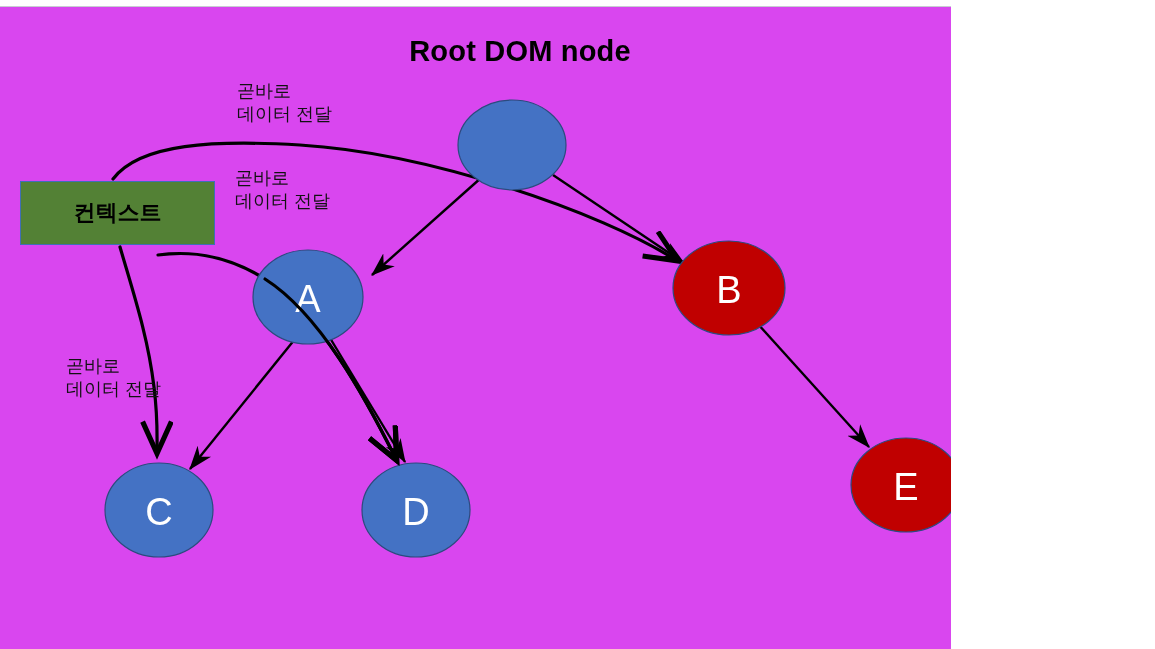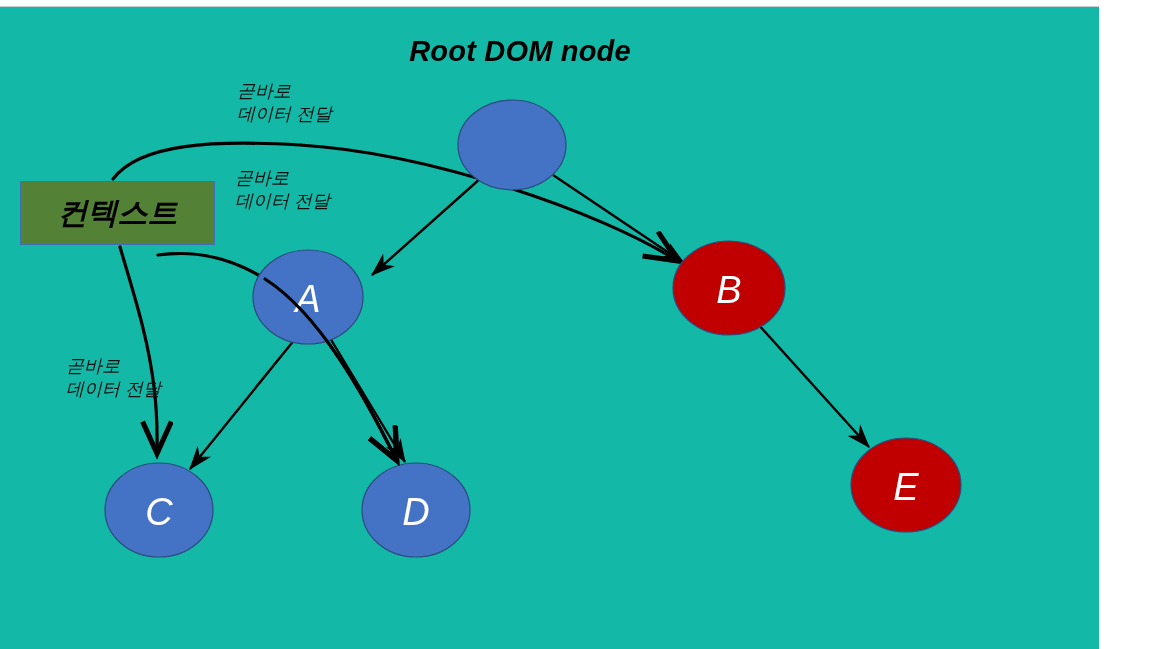--- a/index.html
+++ b/index.html
@@ -5,25 +5,24 @@
   html, body {
     margin: 0;
     padding: 0;
     background: #ffffff;
   }
   body {
     font-family: "Liberation Sans", sans-serif;
   }
   #stage {
     position: relative;
-    width: 1099px;
+    width: 951px;
     height: 649px;
-    background: #14b8a6;
+    background: #d946ef;
     overflow: hidden;
-    font-style: italic;
   }
   #top-chrome {
     position: absolute;
     left: 0; top: 0;
     width: 1155px;
     height: 6px;
     background: #ffffff;
     border-bottom: 1px solid #c8ccd2;
   }
   #canvas {
@@ -58,21 +57,21 @@
     width: 195px;
     height: 64px;
     background: #538135;
     border: 1.5px solid #3f6fb5;
     box-sizing: border-box;
     display: flex;
     align-items: center;
     justify-content: center;
   }
   .ctx-box span {
-    font-size: 30px;
+    font-size: 22px;
     font-weight: bold;
     color: #000000;
     font-family: "Liberation Sans", sans-serif;
     line-height: 1;
   }
   .note {
     position: absolute;
     font-size: 18px;
     color: #111111;
     line-height: 1.28;

